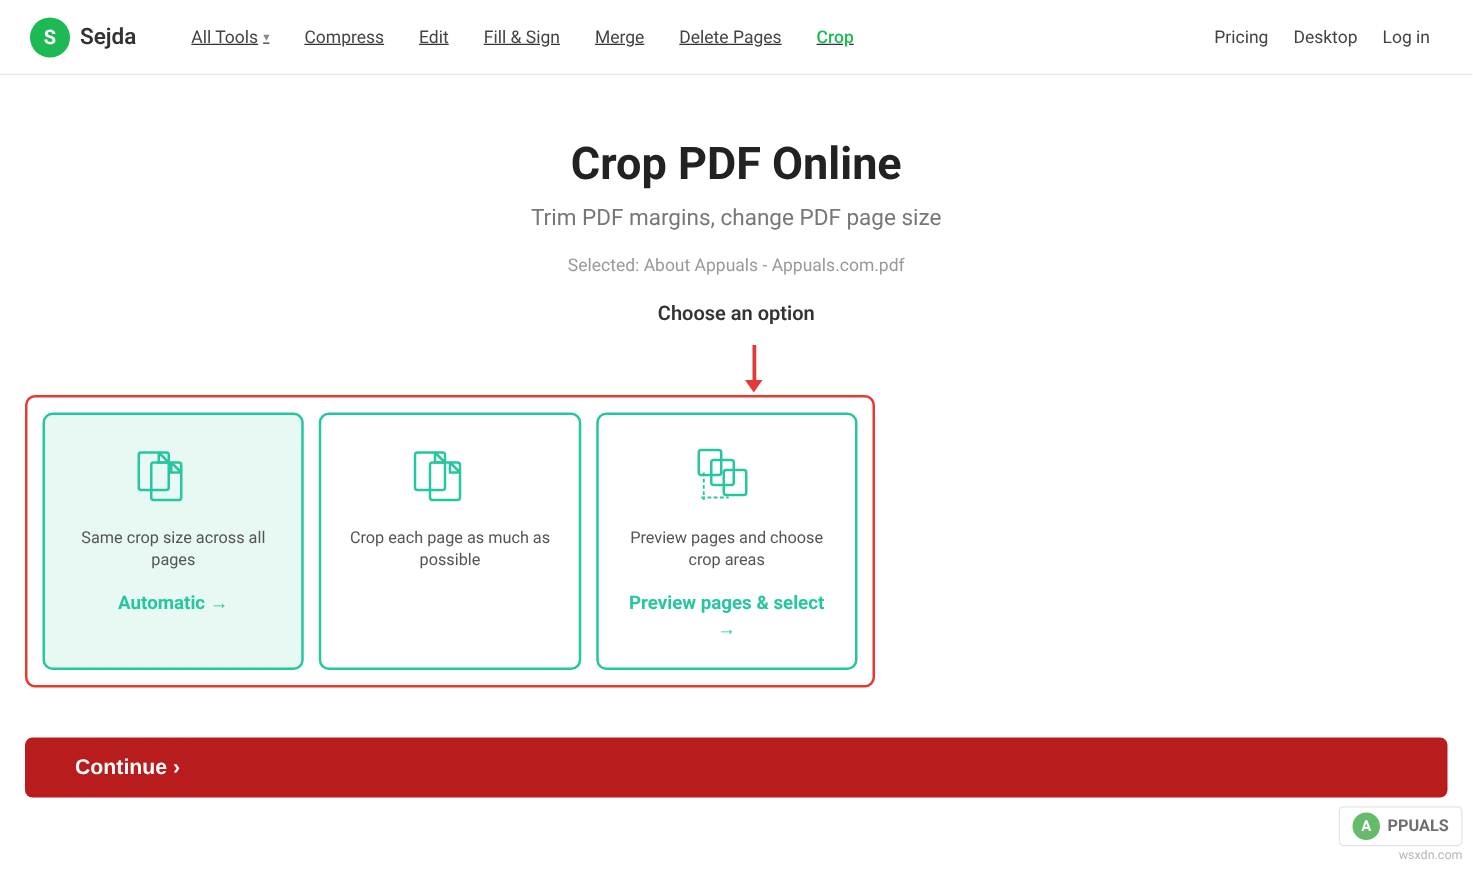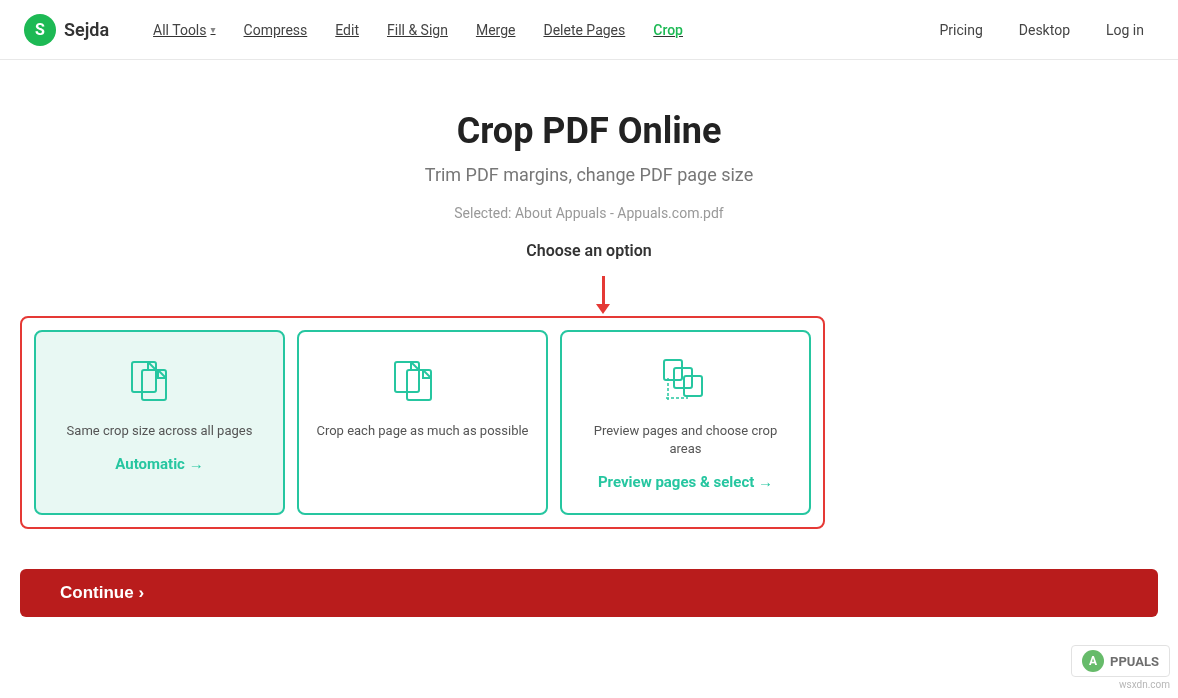--- a/index.html
+++ b/index.html
@@ -64,21 +64,20 @@
       gap: 4px;
     }
     .nav-item.active { color: #1db954; font-weight: 500; }
     .nav-item .chevron {
       font-size: 10px;
       color: #888;
     }
     .navbar-right {
       display: flex;
       align-items: center;
-      gap: 16px;
     }
     .navbar-right .nav-item {
       padding: 6px 10px;
     }
 
     
     .main {
       display: flex;
       flex-direction: column;
       padding: 50px 20px 40px;
@@ -141,21 +140,21 @@
       border-top: 10px solid #e53935;
     }
 
     
     .options-wrapper {
       border: 2px solid #e53935;
       border-radius: 8px;
       padding: 12px;
       display: flex;
       gap: 12px;
-      width: 805px;
+      width: 680px;
       background: #fff;
     }
 
     .option-card {
       flex: 1;
       border: 2px solid #26c6a0;
       border-radius: 8px;
       padding: 24px 16px 20px;
       display: flex;
       flex-direction: column;

